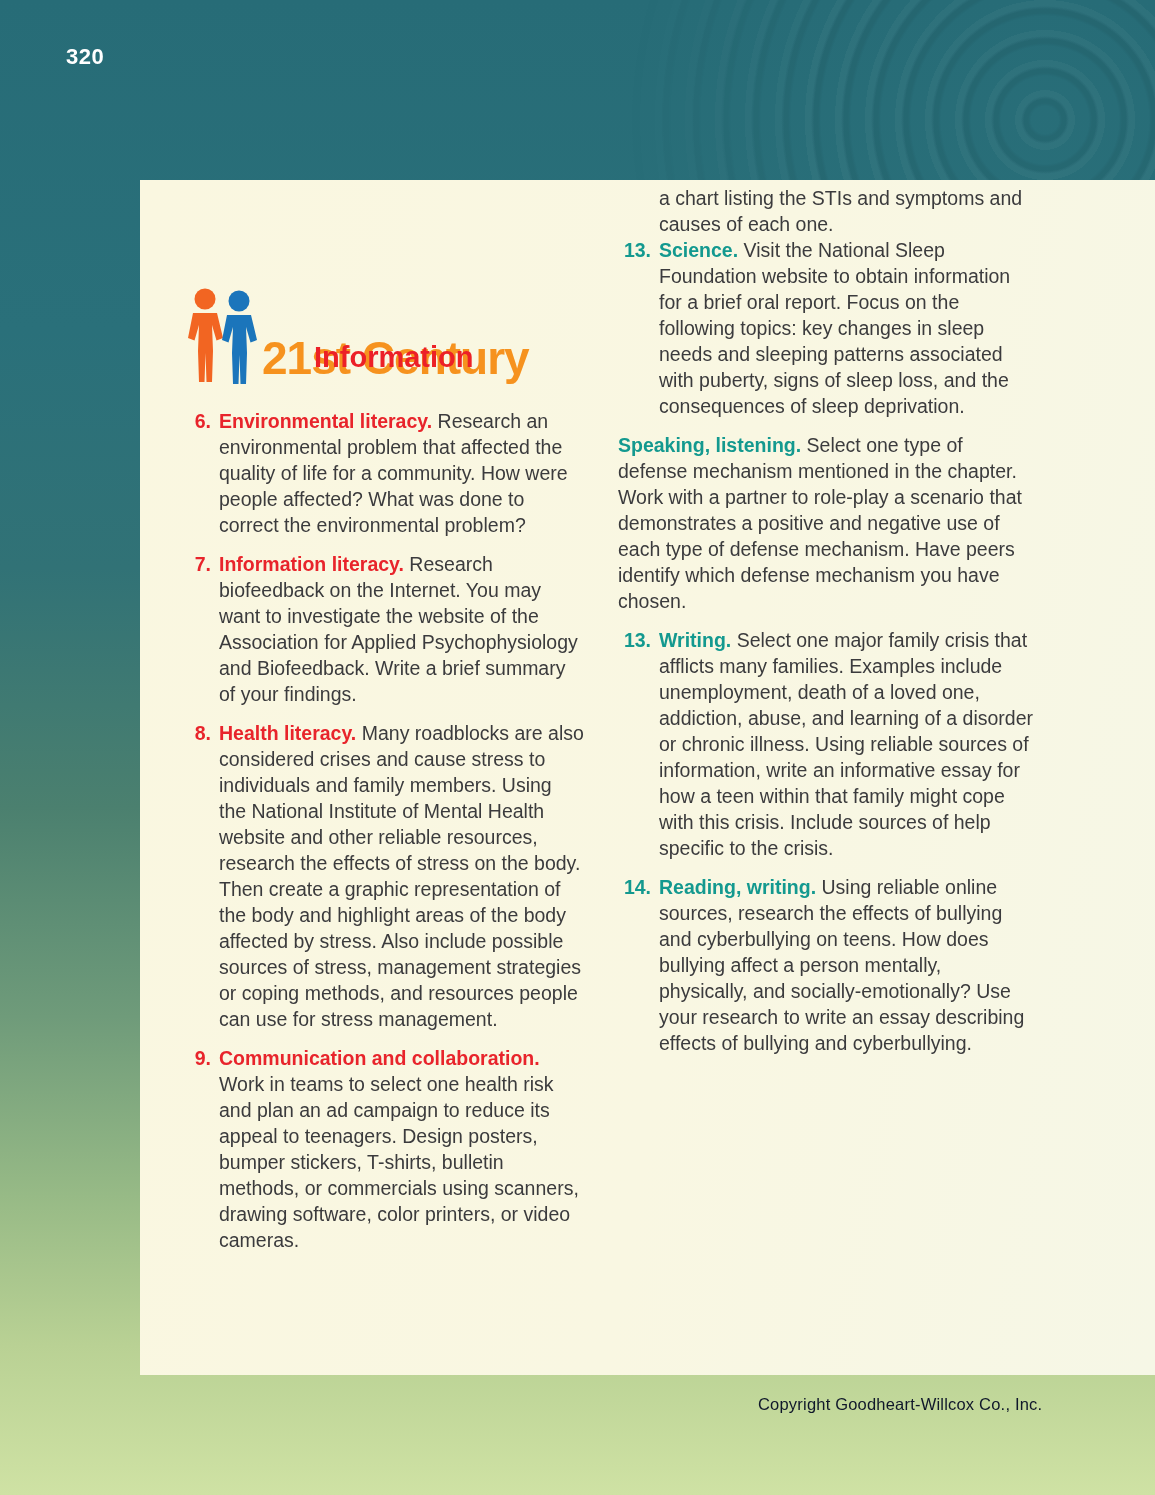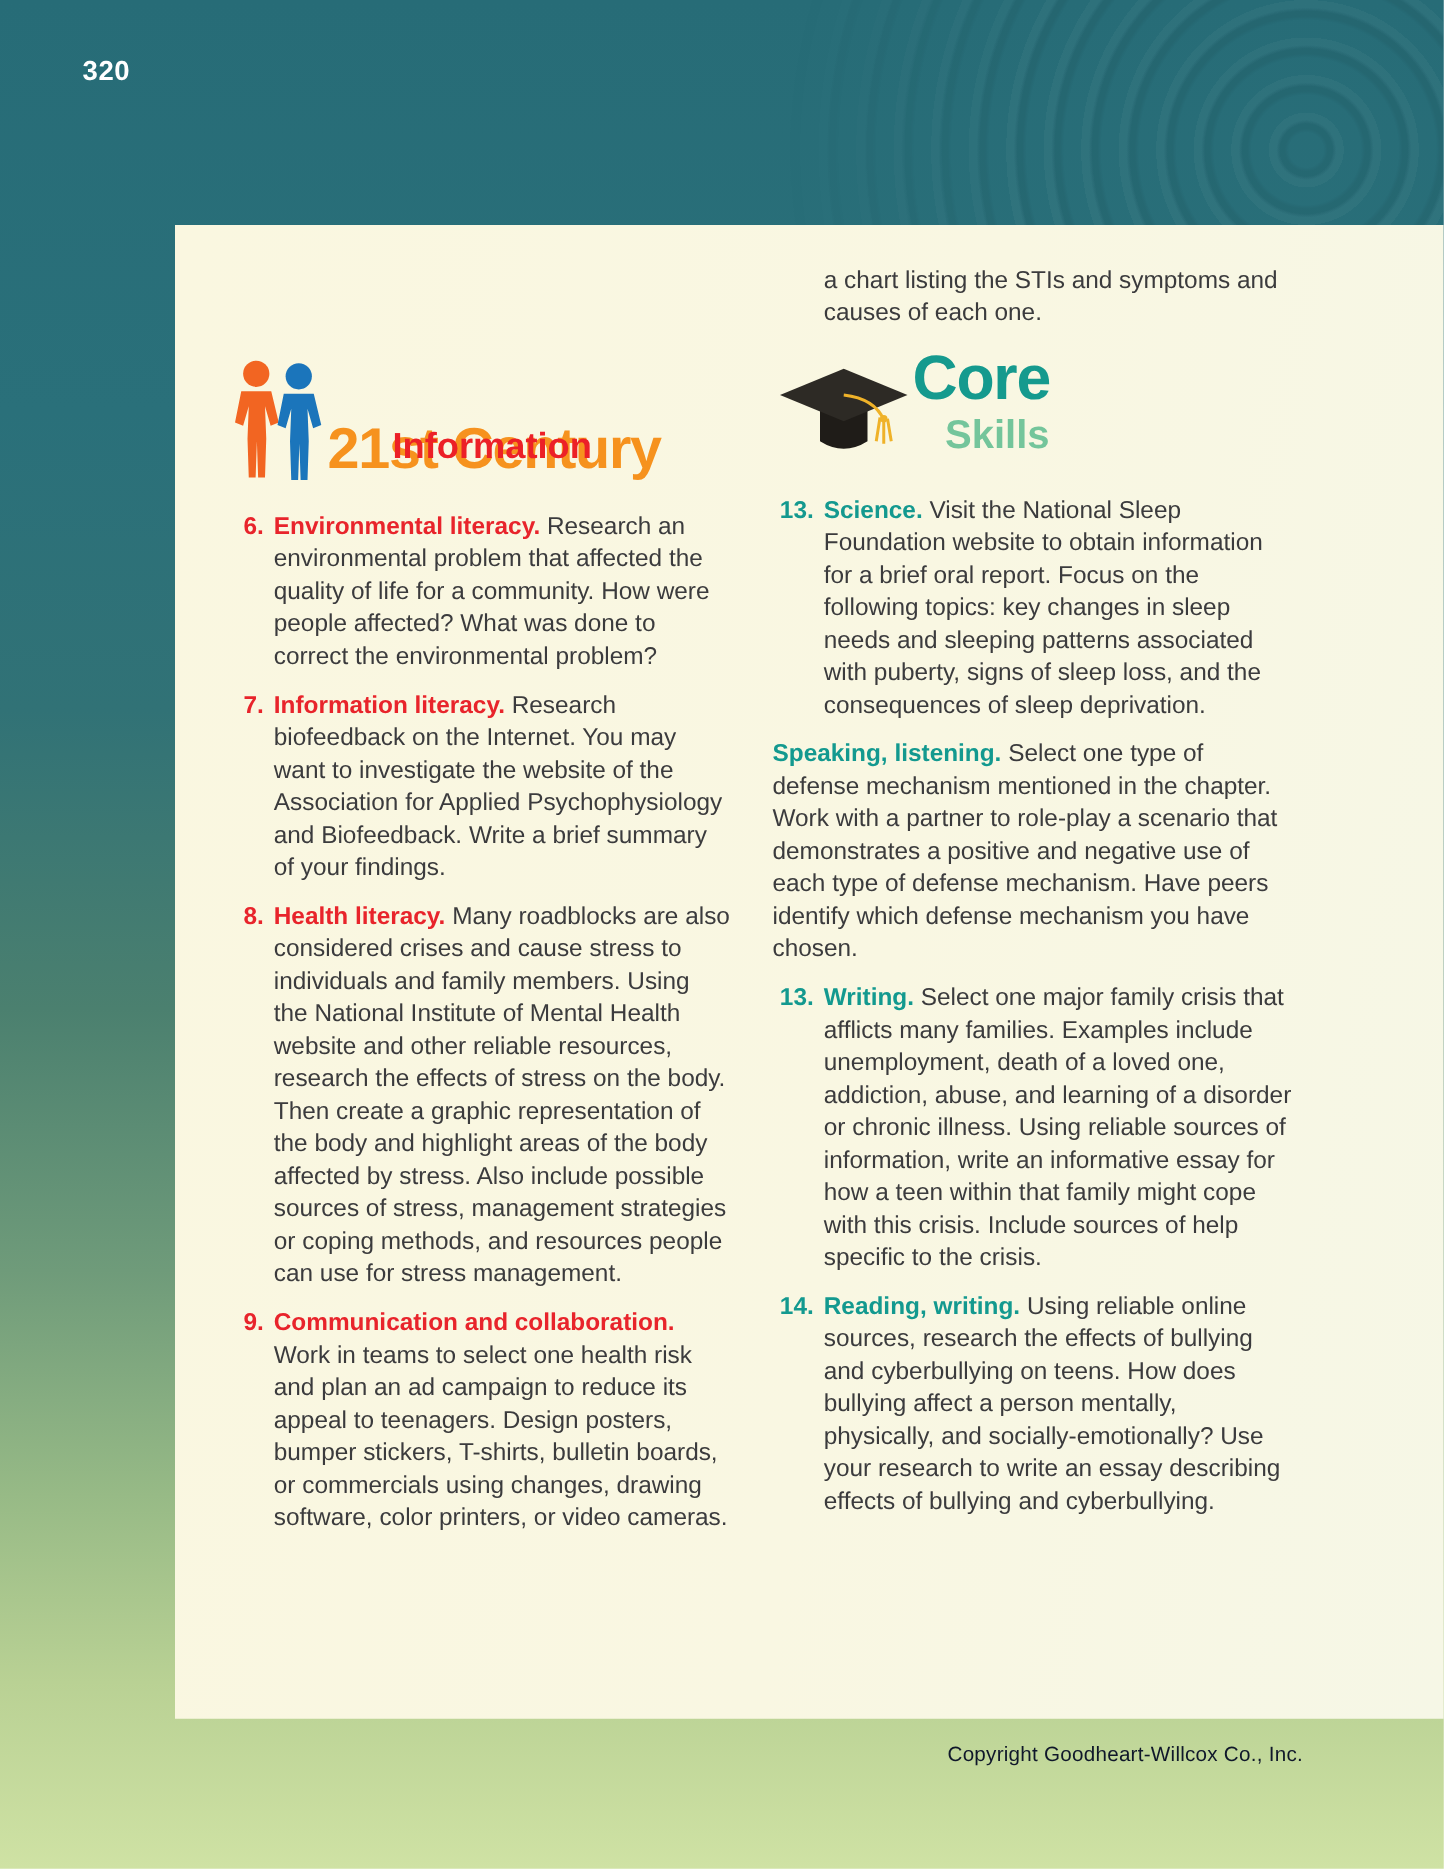--- a/index.html
+++ b/index.html
@@ -57,21 +57,21 @@
 
   
   .list{font-size:19.5px;line-height:26px;color:#3b3b3d;}
   .item{display:flex;margin-bottom:13px;}
   .num{flex:0 0 37px;text-align:right;padding-right:8px;font-weight:bold;box-sizing:border-box;}
   .col-right .num{flex-basis:41px;}
   .red .num,.red .lead{color:#e8242b;}
   .teal .num,.teal .lead{color:#13998f;}
   .lead{font-weight:bold;}
   .itext{flex:1;}
-  .cont{margin:12px 0 0 41px;padding-top:19px;font-size:19.5px;line-height:26px;color:#3b3b3d;}
+  .cont{margin:0 0 0 41px;padding-top:5px;font-size:19.5px;line-height:26px;color:#3b3b3d;}
 
   .copyright{
     position:absolute;left:758px;top:1395px;white-space:nowrap;
     font-size:16.5px;color:#0f172a;letter-spacing:.2px;
   }
 </style>
 </head>
 <body>
 
 <div class="ripple"></div>
@@ -104,39 +104,28 @@
       <div class="item">
         <span class="num">7.</span>
         <span class="itext"><b class="lead">Information literacy.</b> <span>Research biofeedback on the Internet. You may want to investigate the website of the Association for Applied Psychophysiology and Biofeedback. Write a brief summary of your findings.</span></span>
       </div>
       <div class="item">
         <span class="num">8.</span>
         <span class="itext"><b class="lead">Health literacy.</b> <span>Many roadblocks are also considered crises and cause stress to individuals and family members. Using the National Institute of Mental Health website and other reliable resources, research the effects of stress on the body. Then create a graphic representation of the body and highlight areas of the body affected by stress. Also include possible sources of stress, management strategies or coping methods, and resources people can use for stress management.</span></span>
       </div>
       <div class="item">
         <span class="num">9.</span>
-        <span class="itext"><b class="lead">Communication and collaboration.</b> <span>Work in teams to select one health risk and plan an ad campaign to reduce its appeal to teenagers. Design posters, bumper stickers, T-shirts, bulletin boards, or commercials using changes, drawing software, color printers, or video cameras.</span></span>
+        <span class="itext"><b class="lead">Communication and collaboration.</b> <span>Work in teams to select one health risk and plan an ad campaign to reduce its appeal to teenagers. Design posters, bumper stickers, T-shirts, bulletin methods, or commercials using scanners, drawing software, color printers, or video cameras.</span></span>
       </div>
     </div>
   </div>
 
   <div class="col col-right">
     <p class="cont">a chart listing the STIs and symptoms and causes of each one.</p>
 
-    <div class="core-header">
-      <svg class="cap-icon" width="112" height="92" viewBox="0 0 112 92">
-        <path d="M38 46 L38 72 Q57 84 76 72 L76 46 Q57 60 38 46 Z" fill="#1f1c18"></path>
-        <polygon points="6,35 57,14 108,35 57,56" fill="#2d2a25"></polygon>
-        <path d="M57 35 Q82 38 89 55" fill="none" stroke="#efb229" stroke-width="2.6"></path>
-        <path d="M86 53 L83 72 M89 54 L89 74 M92 54 L95 72" fill="none" stroke="#efb229" stroke-width="2.4"></path>
-        <circle cx="89" cy="54" r="3" fill="#efb229"></circle>
-      </svg>
-      <div class="title-core">Core</div>
-      <div class="title-skills">Skills</div>
-    </div>
 
     <div class="list teal">
       <div class="item">
         <span class="num">13.</span>
         <span class="itext"><b class="lead">Science.</b> <span>Visit the National Sleep Foundation website to obtain information for a brief oral report. Focus on the following topics: key changes in sleep needs and sleeping patterns associated with puberty, signs of sleep loss, and the consequences of sleep deprivation.</span></span>
       </div>
       <div class="item">
         <span class="itext"><b class="lead">Speaking, listening.</b> <span>Select one type of defense mechanism mentioned in the chapter. Work with a partner to role-play a scenario that demonstrates a positive and negative use of each type of defense mechanism. Have peers identify which defense mechanism you have chosen.</span></span>
       </div>
       <div class="item">

